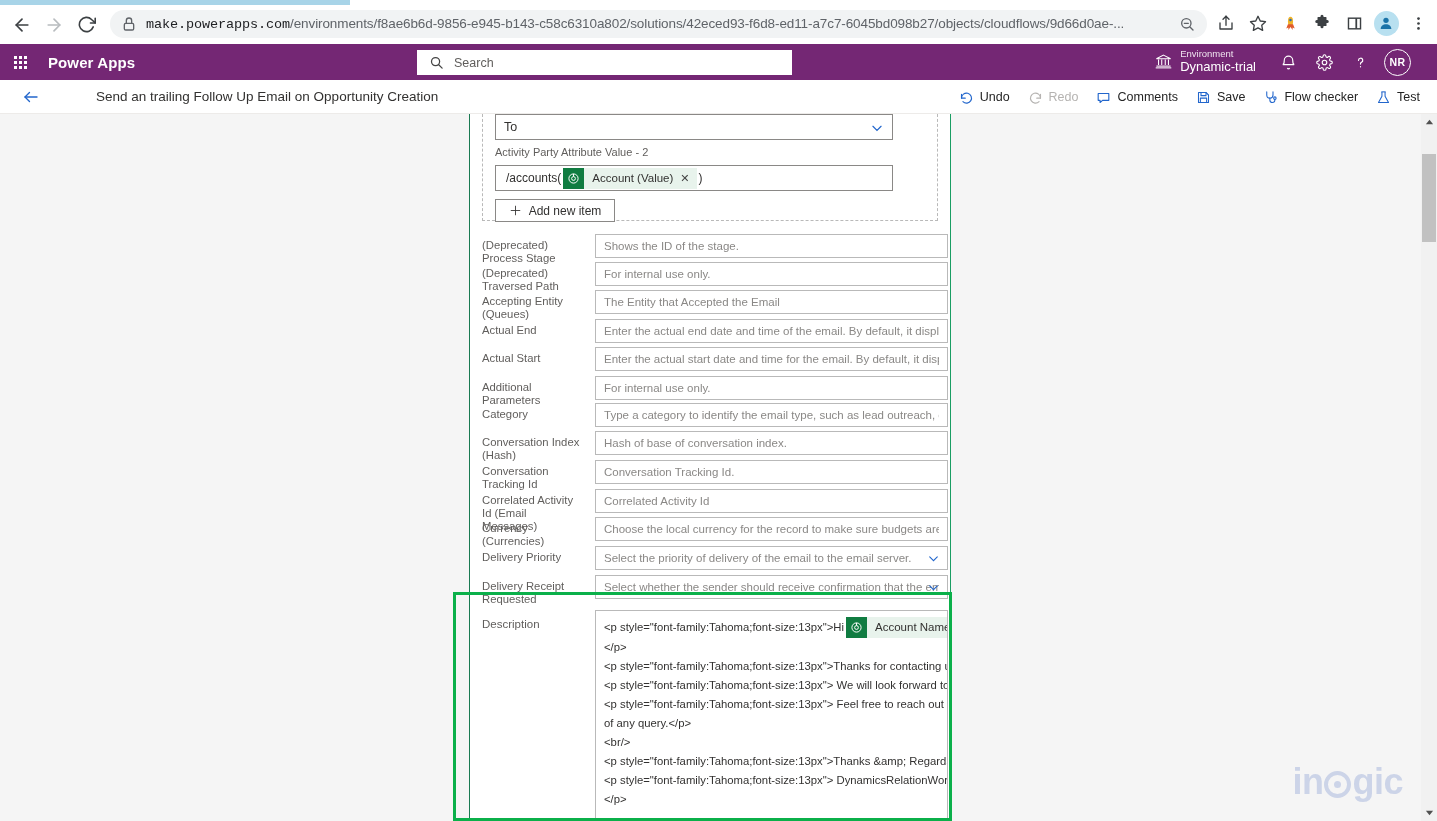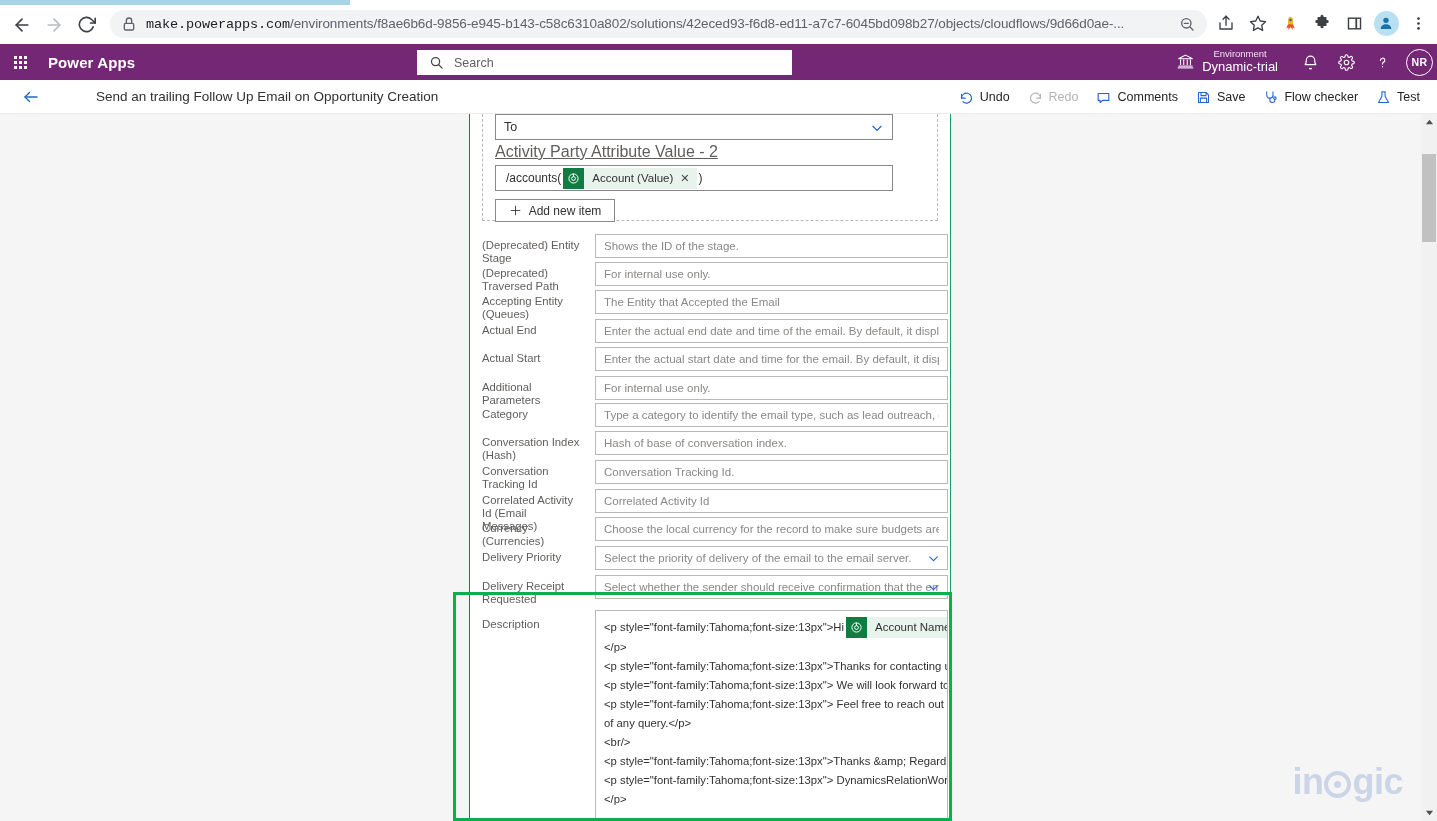--- a/index.html
+++ b/index.html
@@ -86,21 +86,21 @@
     position: absolute; left: 417px; top: 6px;
     width: 375px; height: 25px; background: #ffffff;
     display: flex; align-items: center; padding-left: 12px;
   }
   #pa-search-icon { width: 15px; height: 15px; color: #444; flex: none; }
   #pa-search-ph {
     font-size: 12.5px; color: #605e5c; margin-left: 10px;
   }
   #pa-right {
     position: absolute; right: 0; top: 0; height: 36px;
-    display: flex; align-items: center; padding-right: 4px; text-align: center;
+    display: flex; align-items: center; padding-right: 26px;
   }
   #env-picker {
     display: flex; align-items: center; cursor: pointer; margin-right: 14px;
   }
   #env-icon { color: #ffffff; width: 17px; height: 17px; margin-right: 8px; }
   #env-text { line-height: 1.15; }
   #env-label { color: #efe3ef; font-size: 9.5px; display: block; }
   #env-name { color: #ffffff; font-size: 13px; display: block; }
   .pa-icon-btn {
     width: 36px; height: 36px; display: flex;
@@ -170,22 +170,22 @@
     width: 398px; height: 26px;
     border: 1px solid #8a8886; background: #ffffff;
     display: flex; align-items: center; padding: 0 8px;
   }
   #to-select-value { font-size: 12.5px; color: #323130; }
   #to-select-chevron {
     position: absolute; right: 8px; top: 6px; color: #2266cc;
   }
   #party-attr-label {
     position: absolute; left: 12px; top: 31px;
-    font-size: 16px; color: #605e5c; line-height: 14px;
-    width: 300px; height: 18px; overflow: hidden; text-decoration: underline;
+    font-size: 11px; color: #605e5c; line-height: 14px;
+    width: 300px; height: 18px; overflow: hidden;
   }
   #party-value-field {
     position: absolute; left: 12px; top: 51px;
     width: 398px; height: 26px;
     border: 1px solid #8a8886; background: #ffffff;
     display: flex; align-items: center; padding-left: 10px;
   }
   #party-prefix, #party-suffix { font-size: 12px; color: #323130; }
   .token {
     display: inline-flex; align-items: center;
@@ -527,21 +527,21 @@
       <div id="add-new-item">
         <svg width="13" height="13" viewBox="0 0 24 24" fill="none" stroke="#323130" stroke-width="1.6" stroke-linecap="round">
             <line x1="12" y1="4" x2="12" y2="20"></line>
             <line x1="4" y1="12" x2="20" y2="12"></line>
           </svg>
         <span>Add new item</span>
       </div>
     </div>
 
     <div class="field-row" style="top:125px">
-      <div class="field-label">(Deprecated) Entity Stage</div>
+      <div class="field-label">(Deprecated) Process Stage</div>
       <div class="field-input">
           <span class="field-ph">Shows the ID of the stage.</span>
         </div>
     </div>
     <div class="field-row" style="top:153px">
       <div class="field-label">(Deprecated) Traversed Path</div>
       <div class="field-input">
           <span class="field-ph">For internal use only.</span>
         </div>
     </div>

